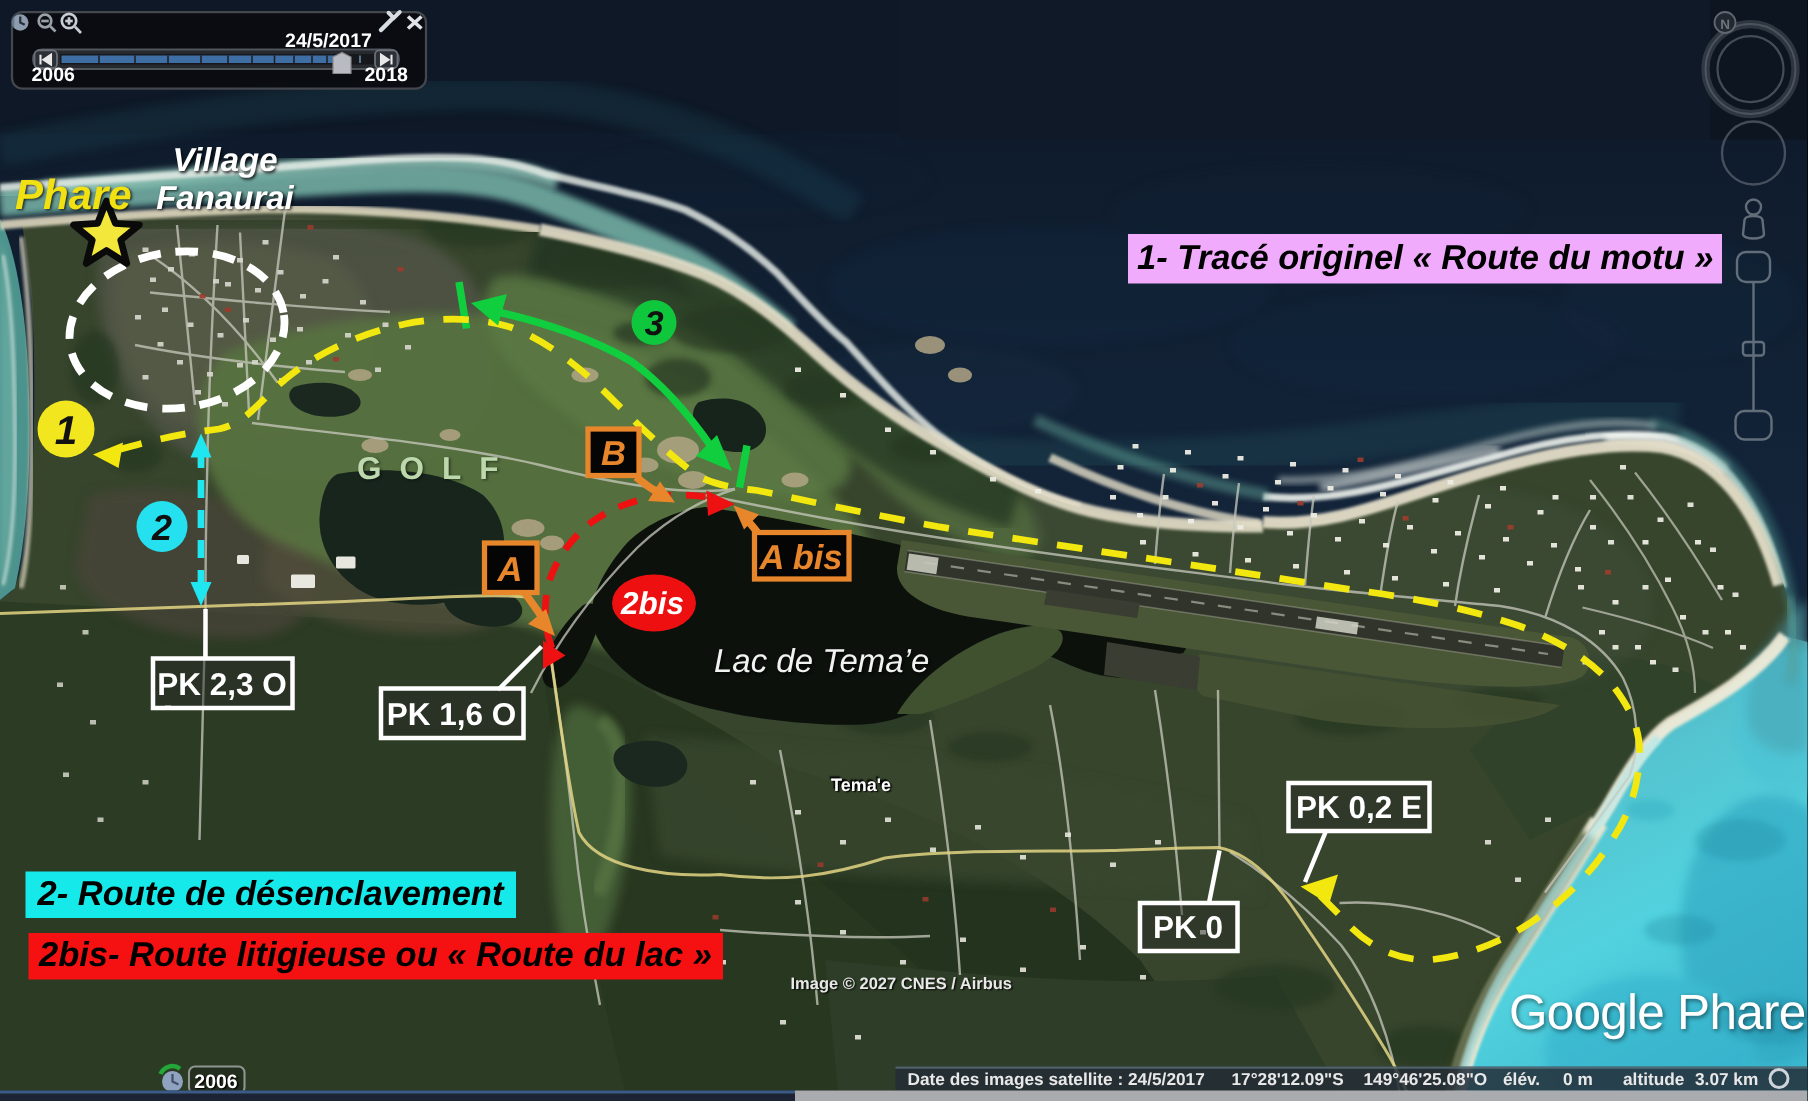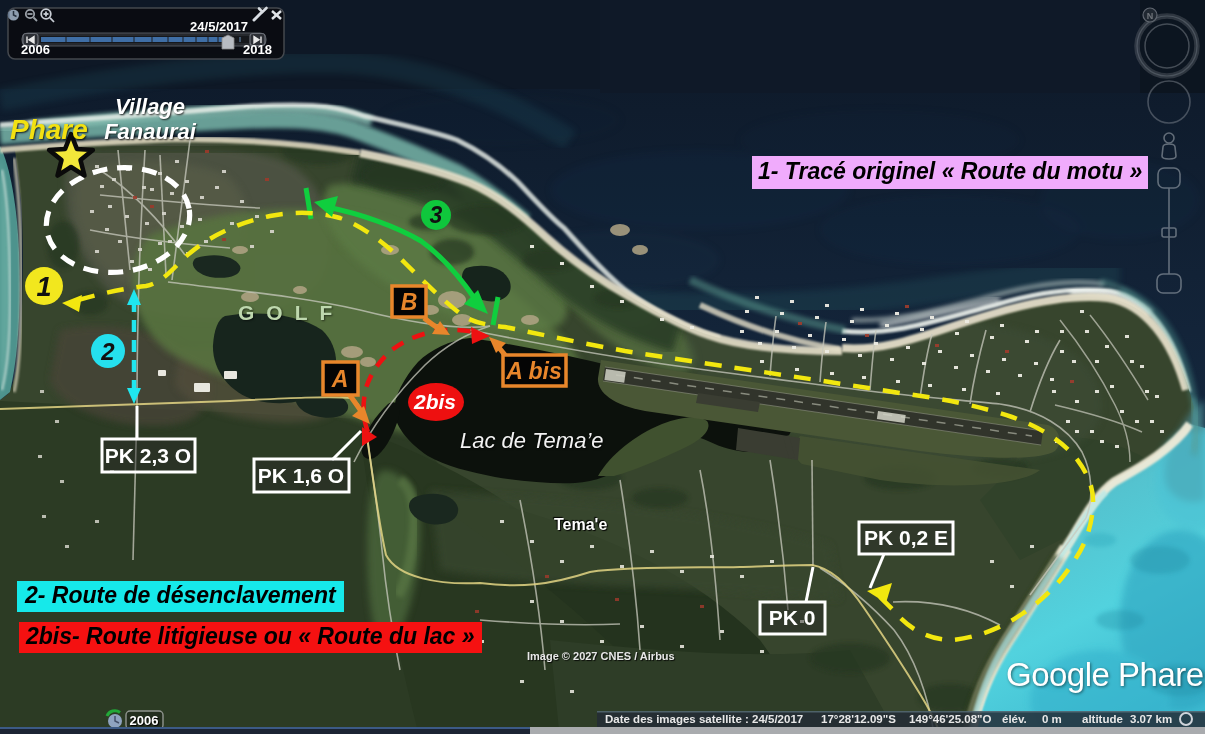--- a/index.html
+++ b/index.html
@@ -652,21 +652,21 @@
 <div style="position:absolute;left:17px;top:581px;background:#16e9ea;color:#000;font-size:23px;font-weight:bold;font-style:italic;padding:1px 8px 3px 8px;">2- Route de désenclavement</div>
 
 <div style="position:absolute;left:19px;top:622px;background:#f51111;color:#000;font-size:23px;font-weight:bold;font-style:italic;padding:1px 7px 3px 7px;">2bis- Route litigieuse ou « Route du lac »</div>
 
 <div style="position:absolute;left:10px;top:114px;font-size:28px;font-weight:bold;font-style:italic;color:#f2e112;text-shadow:1px 1px 2px rgba(0,0,0,0.8);">Phare</div>
 
 <div style="position:absolute;left:60px;top:94px;width:180px;text-align:center;font-size:22px;font-weight:bold;font-style:italic;color:#fff;text-shadow:1px 1px 2px rgba(0,0,0,0.8);line-height:25px;">Village<br>Fanaurai</div>
 
 <div style="position:absolute;left:238px;top:301px;font-size:21px;font-weight:bold;color:#bed8ae;letter-spacing:12px;text-shadow:1px 1px 2px rgba(0,0,0,0.5);">GOLF</div>
 
-<div style="position:absolute;left:460px;top:428px;font-size:22px;font-style:italic;color:#f2f2f2;text-shadow:1px 1px 2px rgba(0,0,0,0.7);">Lac de Tema’e</div>
-
-<div style="position:absolute;left:554px;top:516px;font-size:16px;font-weight:bold;color:#fff;text-shadow:1px 1px 1px #000,-1px -1px 1px #000;">Tema'e</div>
+<div style="position:absolute;left:476px;top:428px;font-size:22px;font-style:italic;color:#f2f2f2;text-shadow:1px 1px 2px rgba(0,0,0,0.7);">Lac de Tema’e</div>
+
+<div style="position:absolute;left:554px;top:516px;font-size:12px;font-weight:bold;color:#fff;text-shadow:1px 1px 1px #000,-1px -1px 1px #000;">Tema'e</div>
 
 <div style="position:absolute;left:527px;top:650px;font-size:11px;font-weight:bold;color:#e8e8e8;text-shadow:1px 1px 1px rgba(0,0,0,0.8);">Image © 2027 CNES / Airbus</div>
 
 <div style="position:absolute;left:1006px;top:656px;font-size:33px;letter-spacing:-0.5px;color:#fff;text-shadow:1px 1px 3px rgba(0,0,0,0.5);">Google Phare</div>
 </div>
 </div>
 
 </body></html>

